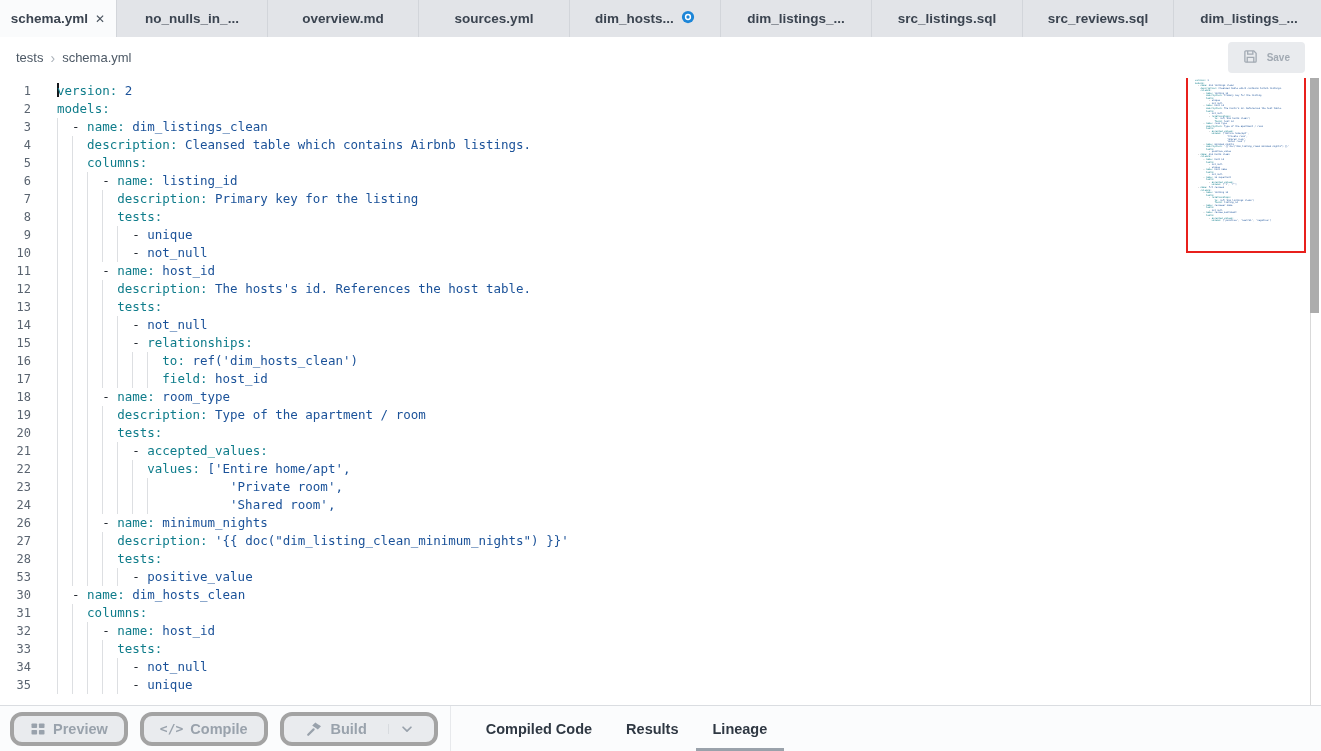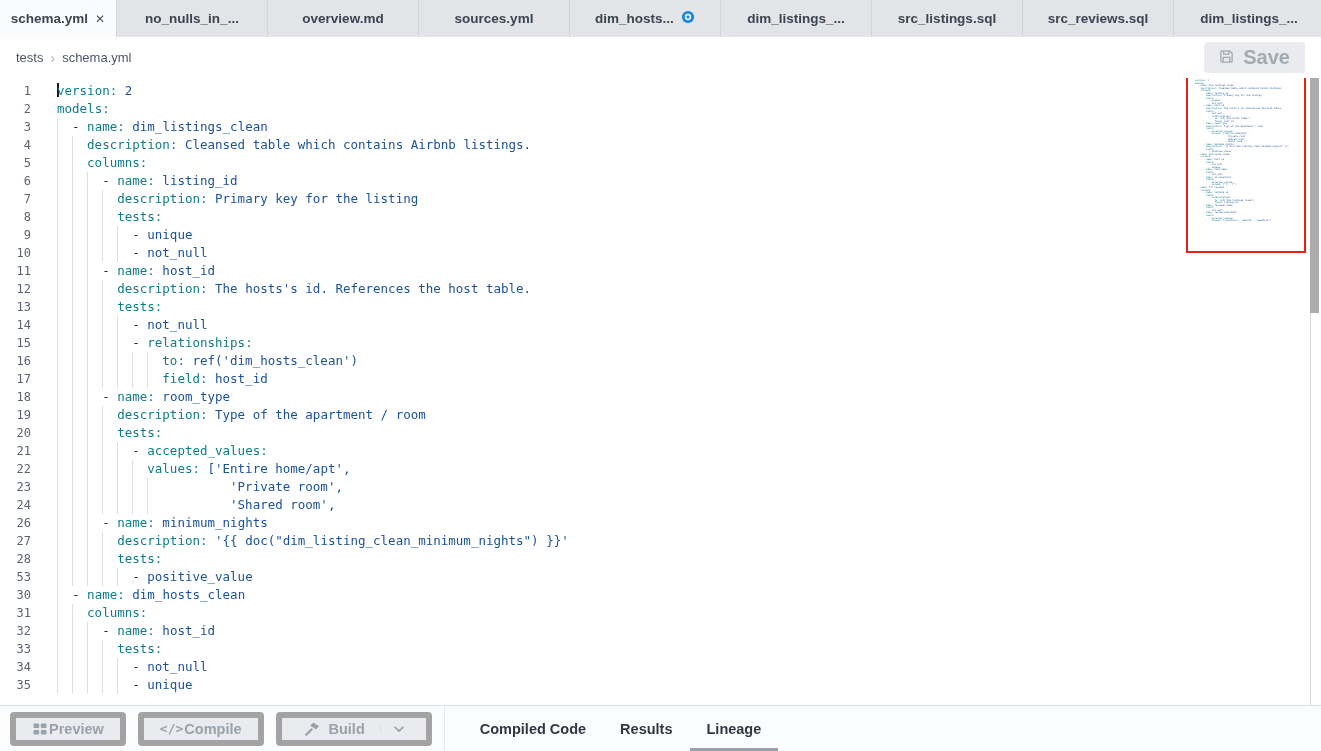--- a/index.html
+++ b/index.html
@@ -16,21 +16,21 @@
   .newtab { margin-left:auto; margin-right:10px; align-self:center;
             font-size:22px; font-weight:400; color:#3b4450; width:26px;
             text-align:center; cursor:pointer; line-height:26px; }
 
   
   .topbar { height:41px; background:#fff; display:flex; align-items:center; padding:0 16px; }
   .crumb { display:flex; align-items:center; gap:7px; font-size:13px; color:#4c5865; }
   .crumb .sep { color:#aab1b9; font-size:14px; }
   .savebtn { margin-left:auto; display:flex; align-items:center; gap:9px;
              background:#e9ebee; border-radius:4px; padding:0 15px; height:31px;
-             color:#a2aab3; font-size:20px; font-weight:600; cursor:default; }
+             color:#a2aab3; font-size:10px; font-weight:600; cursor:default; }
 
   
   .editor { position:relative; height:627px; background:#fff; overflow:hidden; }
   .rows { padding-top:4px; }
   .row { display:flex; height:18px; line-height:18px; }
   .ln { width:31px; flex:none; text-align:right; color:#5a6470;
         font:12px/18px "DejaVu Sans Mono", monospace; }
   .lc { margin-left:26px; font:12.5px/18px "DejaVu Sans Mono", monospace; white-space:pre; }
   .ig { display:inline-block; width:2ch; height:18px; border-left:1px solid #dddfe2;
         vertical-align:top; }
@@ -49,22 +49,22 @@
   .mline { font:2.3px/2.55px "DejaVu Sans Mono", monospace; white-space:pre; }
 
   
   .vthumb { position:absolute; top:-3px; right:2px; width:9px; height:238px; background:#acacac; }
   .vtrack { position:absolute; top:235px; bottom:0; right:10px; width:1px; background:#d9d9d9; }
 
   
   .bottombar { height:46px; border-top:1px solid #dadde1; background:#fbfcfd;
                display:flex; align-items:center; }
   .btns { display:flex; gap:12px; padding-left:10px; align-items:center; }
-  .btn { display:flex; align-items:center; gap:1px; background:#e9ebee;
-         border:6px solid #a3a3a3; border-radius:4px; height:34px; padding:0 16px;
+  .btn { display:flex; align-items:center; gap:7px; background:#e9ebee;
+         border:4px solid #a3a3a3; border-radius:12px; height:34px; padding:0 16px;
          color:#99a2ac; font-size:14.5px; font-weight:700; cursor:default; }
   .btn .micon { display:flex; align-items:center; }
   .codeicon { font:700 13px "DejaVu Sans Mono", monospace; color:#99a2ac; }
   .build-group { padding:8px; overflow:hidden; }
   .bg-main { display:flex; align-items:center; gap:9px; padding:0 14px; height:100%; }
   .bg-caret { display:flex; align-items:center; justify-content:center; width:38px;
               height:100%; border-left:1px solid #d8dbdf; }
   .vdiv { width:1px; height:46px; background:#e7e9ec; margin-left:12px; }
   .btabs { display:flex; margin-left:18px; height:46px; align-items:stretch; }
   .btab { padding:0 17px; font-size:14.5px; color:#2f3843; font-weight:600;

